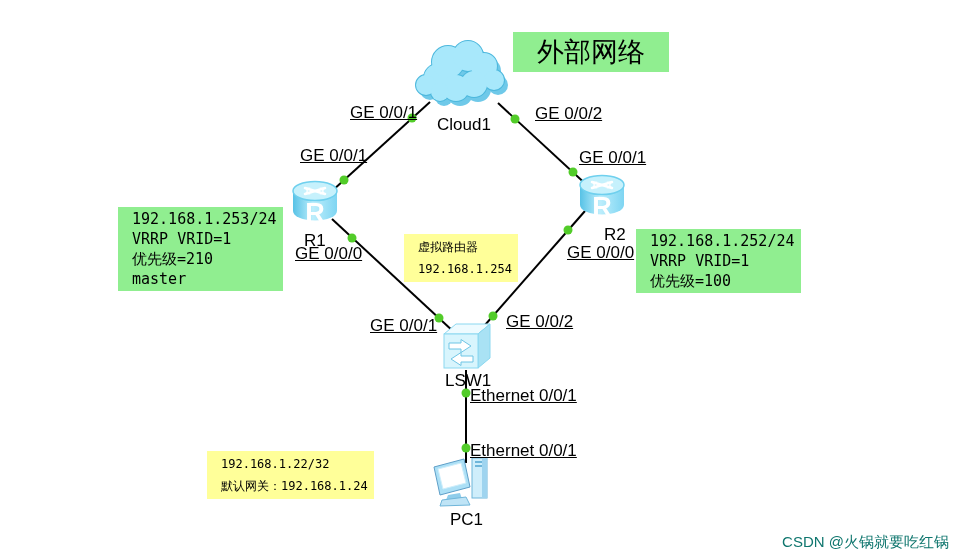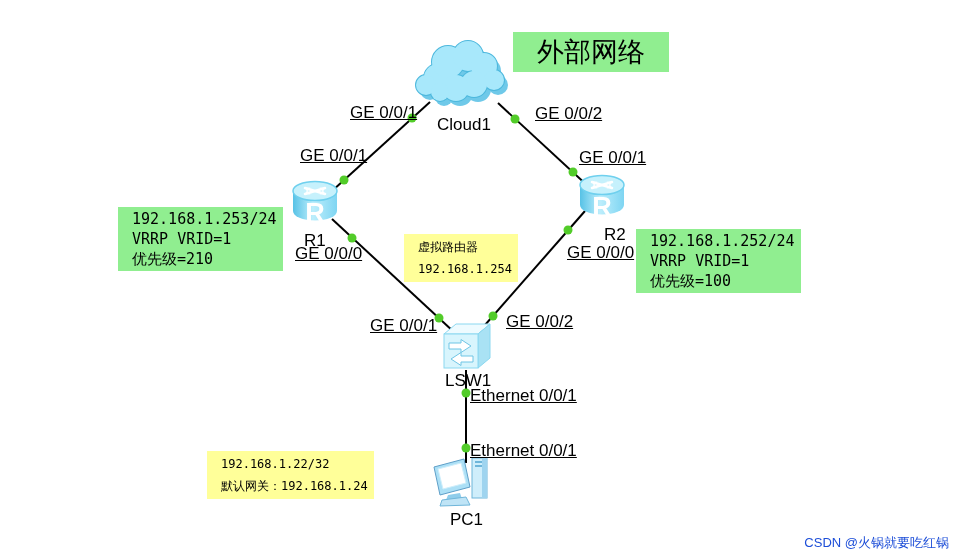--- a/index.html
+++ b/index.html
@@ -12,22 +12,22 @@
   .note div{line-height:20px;margin-left:8px;}
   .note-green{background:#90EE90;}
   .note-yellow{background:#FFFF99;}
   .note-yellow div{line-height:22px;font-size:12px;}
   .title-note{position:absolute;left:513px;top:32px;z-index:4;background:#90EE90;
         font-family:"Liberation Serif",serif;font-size:27px;color:#000;
         padding:2px 24px;white-space:nowrap;}
   .devlabel{position:absolute;z-index:4;font-size:17px;color:#000;white-space:nowrap;}
   .portlabel{position:absolute;z-index:4;font-size:17px;color:#000;white-space:nowrap;text-decoration:underline;}
   .device{position:absolute;z-index:3;}
-  .watermark{position:absolute;right:8px;bottom:6px;z-index:5;color:#1d4ed8;
-        font-size:13px;white-space:nowrap;}
+  .watermark{position:absolute;right:8px;bottom:6px;z-index:5;color:#0f766e;
+        font-size:15px;white-space:nowrap;}
 </style>
 </head>
 <body>
 
 <div class="canvas">
 
   <svg width="0" height="0" style="position:absolute">
     <defs>
       <linearGradient id="routerGrad" x1="0" y1="0" x2="1" y2="0">
         <stop offset="0" stop-color="#57c2e6"></stop>
@@ -162,20 +162,21 @@
   <div class="devlabel" style="left:604px;top:225px">R2</div>
   <div class="devlabel" style="left:445px;top:371px">LSW1</div>
   <div class="devlabel" style="left:450px;top:510px">PC1</div>
 
   <div class="title-note">外部网络</div>
 
   <div class="note note-green" style="left:118px;top:207px">
     <div>192.168.1.253/24</div>
     <div>VRRP VRID=1</div>
     <div>优先级=210</div>
+    <div>master</div>
   </div>
 
   <div class="note note-green" style="left:636px;top:229px">
     <div>192.168.1.252/24</div>
     <div>VRRP VRID=1</div>
     <div>优先级=100</div>
   </div>
 
   <div class="note note-yellow" style="left:404px;top:234px">
     <div>虚拟路由器</div>

